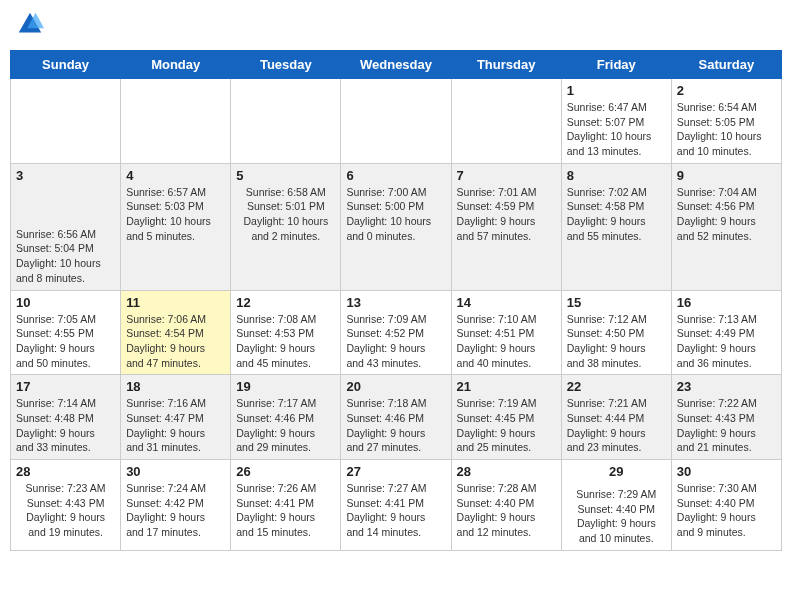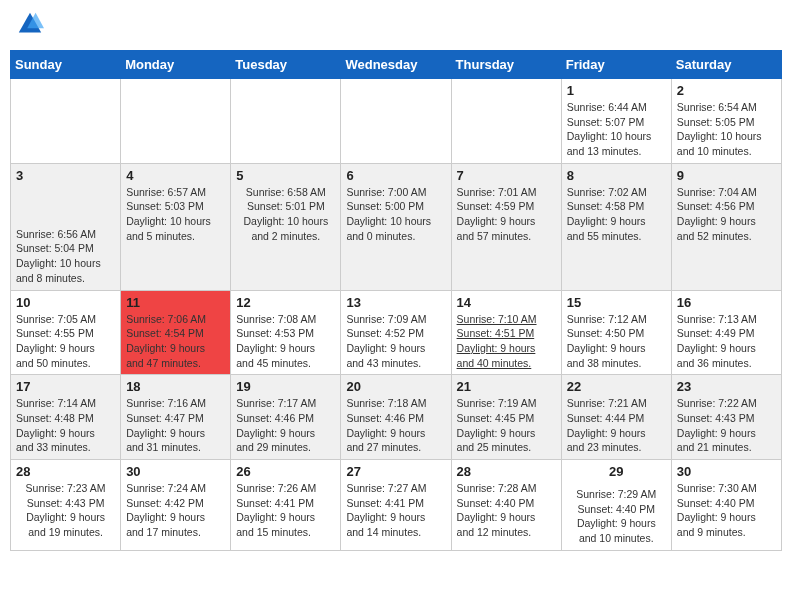--- a/index.html
+++ b/index.html
@@ -49,21 +49,21 @@
     }
     .calendar {
       width: 100%;
       border-collapse: collapse;
       font-size: 11px;
     }
     .calendar th {
       background: #1565c0;
       color: #fff;
       padding: 6px 4px;
-      text-align: left;
+      text-align: center;
       font-size: 13px;
       font-weight: bold;
       border: 1px solid #1565c0;
     }
     .calendar td {
       border: 1px solid #ccc;
       vertical-align: top;
       padding: 4px 5px;
       width: 14.28%;
       min-height: 80px;
@@ -127,21 +127,21 @@
   </thead>
   <tbody id="calendar-body">
   <tr class="row-odd">
         <td class="empty-cell"></td>
         <td class="empty-cell"></td>
         <td class="empty-cell"></td>
         <td class="empty-cell"></td>
         <td class="empty-cell"></td>
         <td style="background: rgb(255, 255, 255);">
           <div class="day-num">1</div>
-          <div class="day-info" style="white-space: pre-line;">Sunrise: 6:44 AM
+          <div class="day-info" style="white-space: pre-line;">Sunrise: 6:47 AM
 Sunset: 5:07 PM
 Daylight: 10 hours and 13 minutes.</div>
         </td>
         <td style="background: rgb(255, 255, 255);">
           <div class="day-num">2</div>
           <div class="day-info" style="white-space: pre-line;">Sunrise: 6:54 AM
 Sunset: 5:05 PM
 Daylight: 10 hours and 10 minutes.</div>
         </td>
       </tr>
@@ -189,41 +189,41 @@
 Daylight: 9 hours and 52 minutes.</div>
         </td>
       </tr>
       <tr class="row-odd">
         <td style="background: rgb(255, 255, 255);">
           <div class="day-num">10</div>
           <div class="day-info" style="white-space: pre-line;">Sunrise: 7:05 AM
 Sunset: 4:55 PM
 Daylight: 9 hours and 50 minutes.</div>
         </td>
-        <td style="background: #ef4444;">
+        <td style="background: #fef9c3;">
           <div class="day-num">11</div>
           <div class="day-info" style="white-space: pre-line;">Sunrise: 7:06 AM
 Sunset: 4:54 PM
 Daylight: 9 hours and 47 minutes.</div>
         </td>
         <td style="background: rgb(255, 255, 255);">
           <div class="day-num">12</div>
           <div class="day-info" style="white-space: pre-line;">Sunrise: 7:08 AM
 Sunset: 4:53 PM
 Daylight: 9 hours and 45 minutes.</div>
         </td>
         <td style="background: rgb(255, 255, 255);">
           <div class="day-num">13</div>
           <div class="day-info" style="white-space: pre-line;">Sunrise: 7:09 AM
 Sunset: 4:52 PM
 Daylight: 9 hours and 43 minutes.</div>
         </td>
         <td style="background: rgb(255, 255, 255);">
           <div class="day-num">14</div>
-          <div class="day-info" style="white-space: pre-line; text-decoration: underline;">Sunrise: 7:10 AM
+          <div class="day-info" style="white-space: pre-line;">Sunrise: 7:10 AM
 Sunset: 4:51 PM
 Daylight: 9 hours and 40 minutes.</div>
         </td>
         <td style="background: rgb(255, 255, 255);">
           <div class="day-num">15</div>
           <div class="day-info" style="white-space: pre-line;">Sunrise: 7:12 AM
 Sunset: 4:50 PM
 Daylight: 9 hours and 38 minutes.</div>
         </td>
         <td style="background: rgb(255, 255, 255);">

